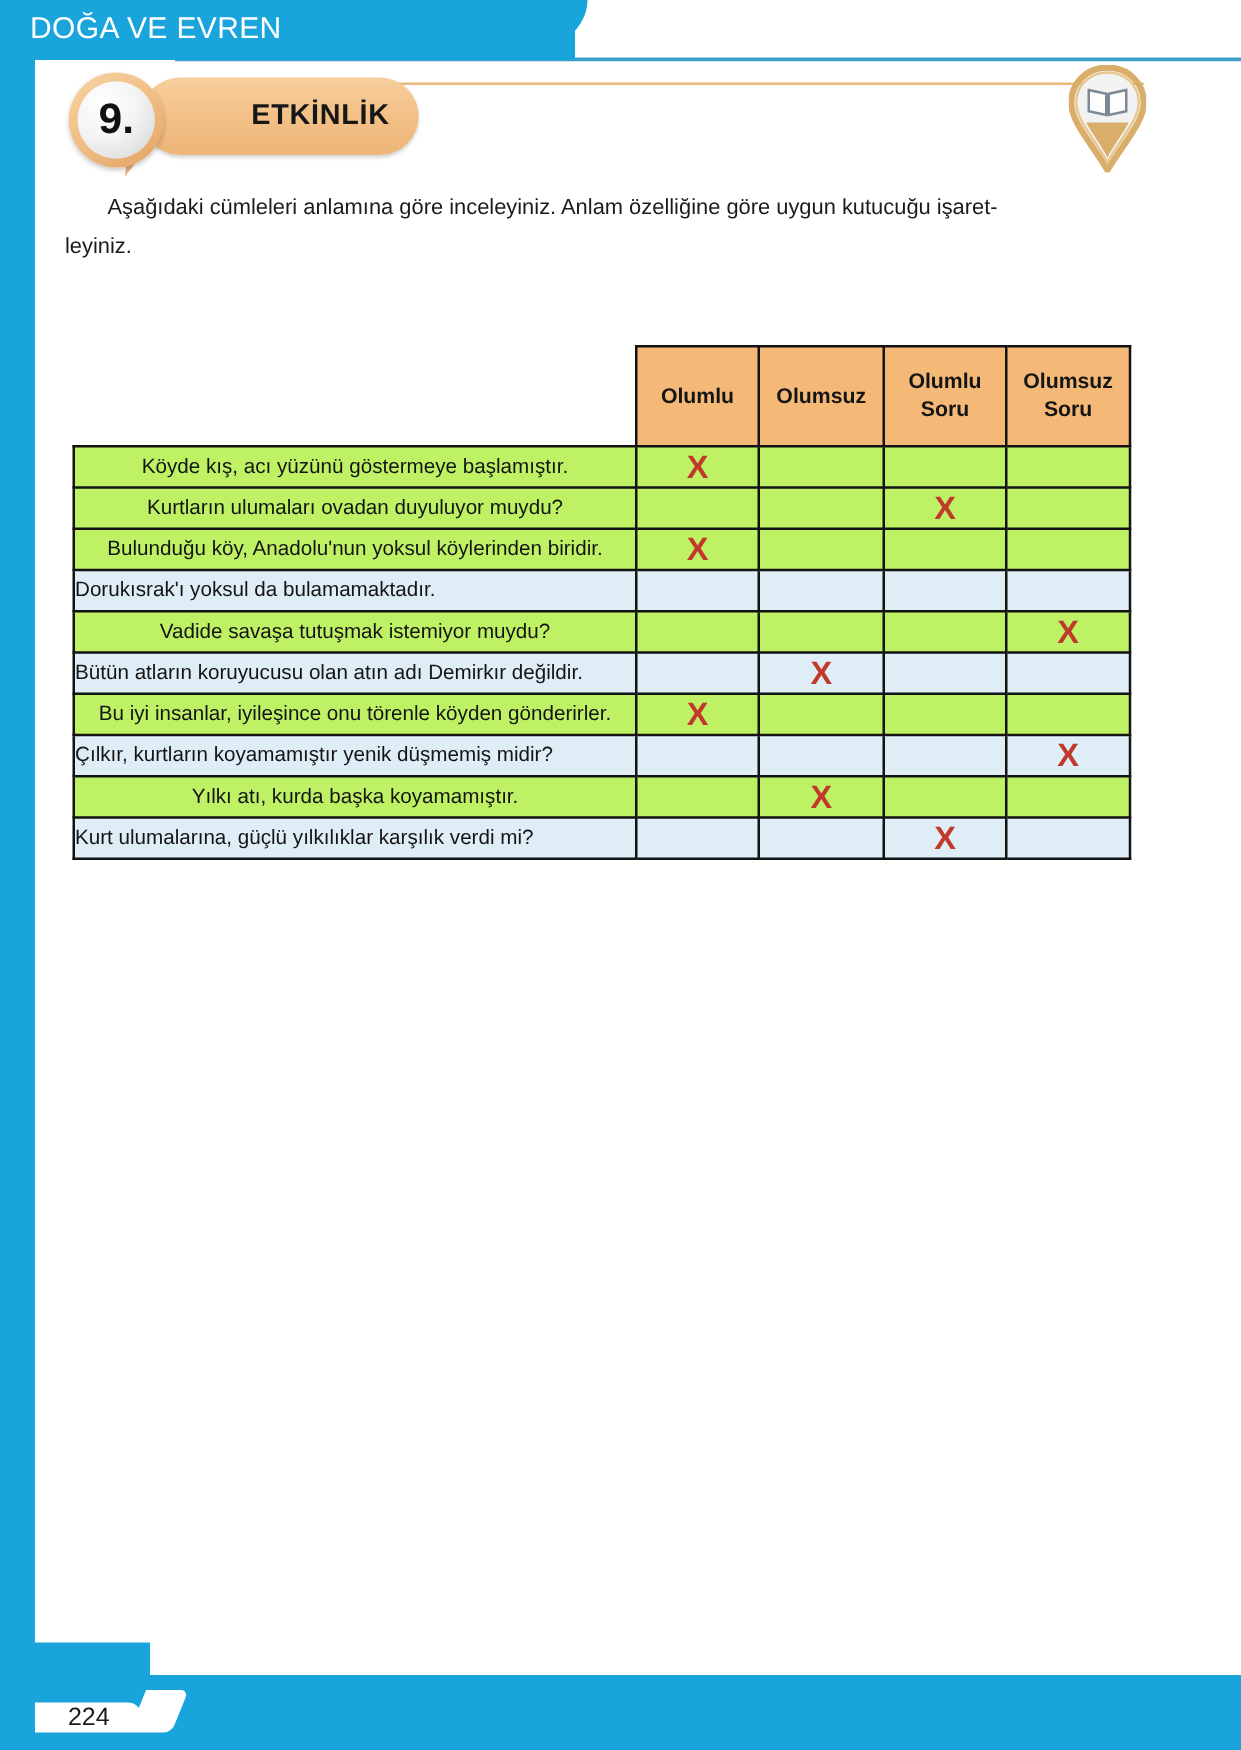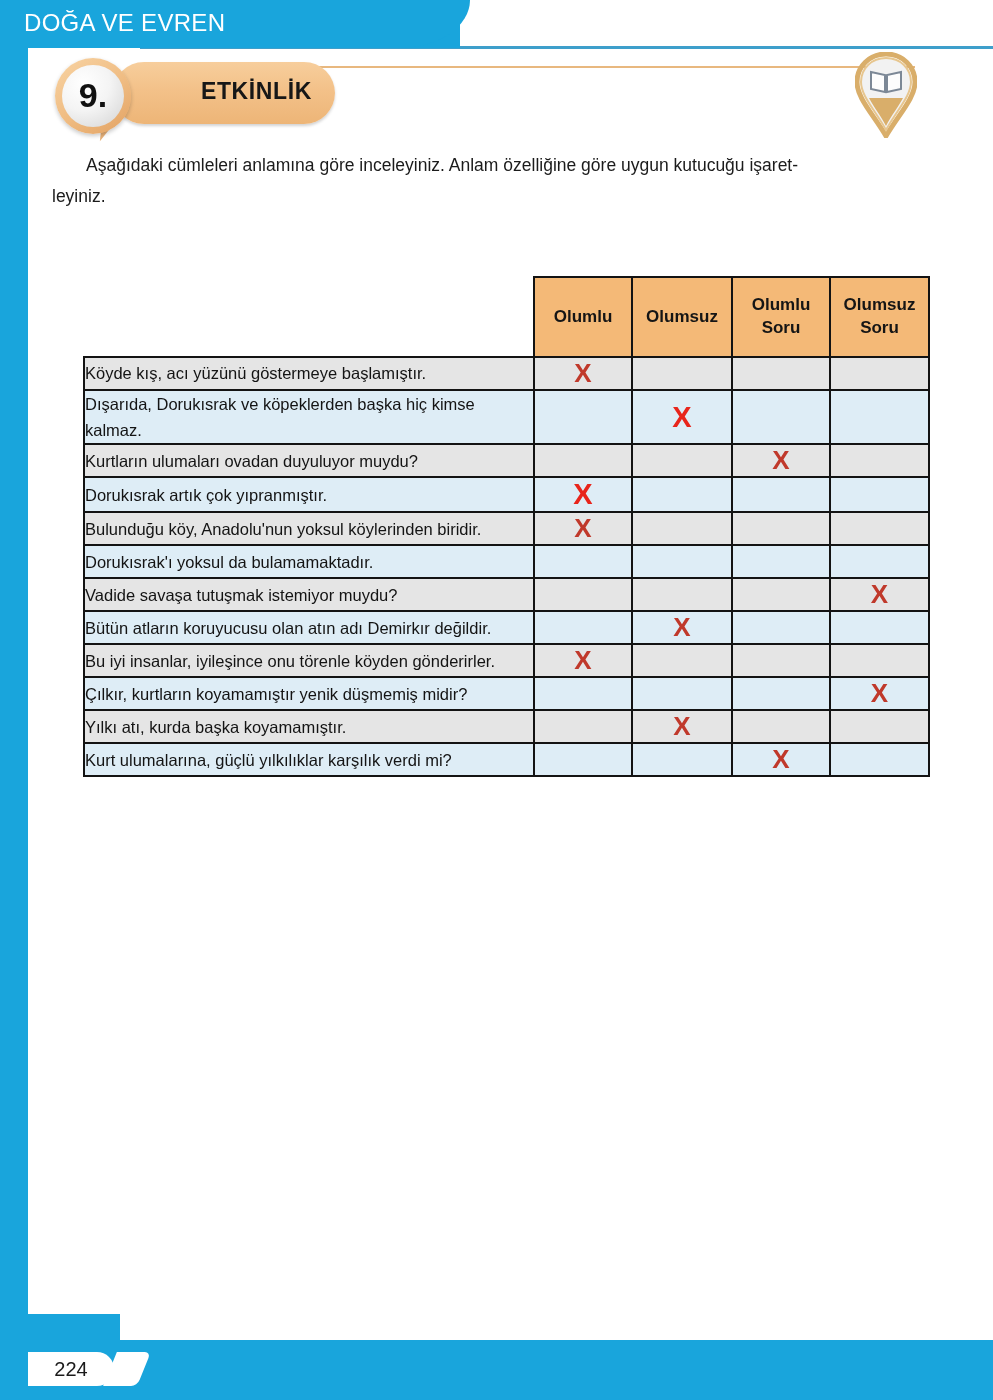--- a/index.html
+++ b/index.html
@@ -77,21 +77,21 @@
     position: absolute;
     left: 0; bottom: 60px;
     width: 120px; height: 26px;
     background: #19A5DC;
     z-index: 2;
   }
   .page-number-badge {
     position: absolute;
     left: 28px; bottom: 14px;
     min-width: 86px;
-    height: 34px;
+    height: 24px;
     background: #ffffff;
     border-radius: 0 17px 17px 0;
     display: flex;
     align-items: center;
     justify-content: center;
     font-size: 20px;
     color: #1a1a1a;
     z-index: 6;
     padding: 0 14px;
   }
@@ -195,21 +195,20 @@
   .instruction-indent { display: inline-block; width: 34px; }
 
   
   .sheet-table {
     position: absolute;
     left: 58px; top: 276px;
     width: 845px;
     border-collapse: collapse;
     table-layout: fixed;
     z-index: 4;
-    margin-left: 25px;
   }
   .sheet-table td, .sheet-table th {
     border: 2px solid #131313;
     padding: 0;
     vertical-align: middle;
   }
 
   
   .hdr-spacer {
     border: none !important;
@@ -233,21 +232,21 @@
     color: #141414;
   }
   .mark-cell {
     text-align: center;
     font-size: 26px;
     font-weight: bold;
     color: #C0392B;
   }
   .mark-cell.bright { color: #E8251B; font-size: 29px; }
 
-  .row-white .sent-cell, .row-white .mark-cell { background: #e5e5e5; }
+  .row-white .sent-cell, .row-white .mark-cell { background: #bef264; text-align: center; }
   .row-blue  .sent-cell, .row-blue  .mark-cell { background: #DEEDF6; }
 
   .h-sent { width: 450px; }
   .h-c1 { width: 98px; }
   .h-c2 { width: 100px; }
   .h-c3 { width: 98px; }
   .h-c4 { width: 99px; }
 </style>
 </head>
 <body>
@@ -319,39 +318,25 @@
       </tr>
     </thead>
     <tbody>
         <tr class="row-white">
           <td class="sent-cell">Köyde kış, acı yüzünü göstermeye başlamıştır.</td>
           <td class="mark-cell"><span>X</span></td>
           <td class="mark-cell">&nbsp;</td>
           <td class="mark-cell">&nbsp;</td>
           <td class="mark-cell">&nbsp;</td>
         </tr>
-        <tr class="row-blue">
-          <td class="sent-cell">Dışarıda, Dorukısrak ve köpeklerden başka hiç kimse kalmaz.</td>
-          <td class="mark-cell">&nbsp;</td>
-          <td class="mark-cell bright"><span>X</span></td>
-          <td class="mark-cell">&nbsp;</td>
-          <td class="mark-cell">&nbsp;</td>
-        </tr>
         <tr class="row-white">
           <td class="sent-cell">Kurtların ulumaları ovadan duyuluyor muydu?</td>
           <td class="mark-cell">&nbsp;</td>
           <td class="mark-cell">&nbsp;</td>
           <td class="mark-cell"><span>X</span></td>
-          <td class="mark-cell">&nbsp;</td>
-        </tr>
-        <tr class="row-blue">
-          <td class="sent-cell">Dorukısrak artık çok yıpranmıştır.</td>
-          <td class="mark-cell bright"><span>X</span></td>
-          <td class="mark-cell">&nbsp;</td>
-          <td class="mark-cell">&nbsp;</td>
           <td class="mark-cell">&nbsp;</td>
         </tr>
         <tr class="row-white">
           <td class="sent-cell">Bulunduğu köy, Anadolu'nun yoksul köylerinden biridir.</td>
           <td class="mark-cell"><span>X</span></td>
           <td class="mark-cell">&nbsp;</td>
           <td class="mark-cell">&nbsp;</td>
           <td class="mark-cell">&nbsp;</td>
         </tr>
         <tr class="row-blue">

